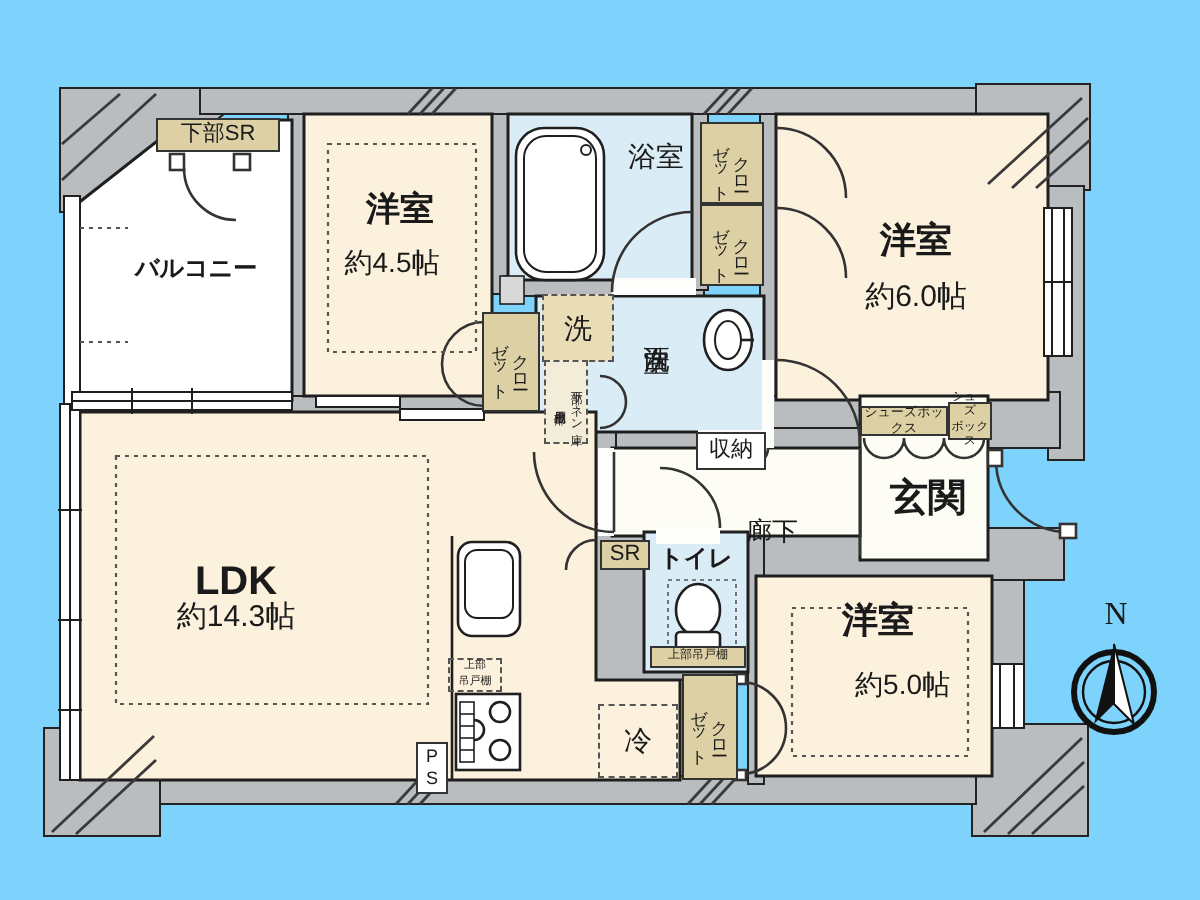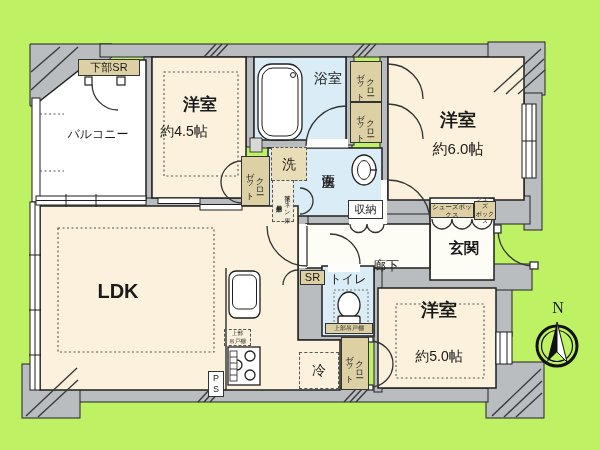--- a/index.html
+++ b/index.html
@@ -1,16 +1,16 @@
 <!DOCTYPE html>
 <html><head>
 <meta charset="utf-8">
 <style>
   html,body{margin:0;padding:0;background:#fff;}
-  #stage{position:relative;width:600px;height:450px;background:#bef264;overflow:hidden;
+  #stage{position:relative;width:600px;height:450px;background:#7dd3fc;overflow:hidden;
          font-family:"Liberation Sans",sans-serif;color:#1a1a1a;}
   #plan-svg{position:absolute;left:0;top:0;}
   .lbl{position:absolute;text-align:center;white-space:pre-line;line-height:1.15;color:#1a1a1a;}
   .tanbox{background:#ddd0a4;border:1px solid #333;display:flex;align-items:center;justify-content:center;box-sizing:border-box;}
   .whitebox{background:#fff;border:1px solid #333;display:flex;align-items:center;justify-content:center;box-sizing:border-box;}
   .dotbox{border:1px dashed #555;display:flex;align-items:center;justify-content:center;box-sizing:border-box;}
   .v{writing-mode:vertical-rl;white-space:pre;line-height:1.2;}
   .bold{font-weight:bold;}
 </style>
 </head>
@@ -175,66 +175,67 @@
 
   <g>
     <circle cx="557" cy="346" r="20" fill="none" stroke="#111" stroke-width="3"></circle>
     <circle cx="557" cy="346" r="15.5" fill="none" stroke="#111" stroke-width="1.2"></circle>
     <polygon points="557,322 547,362 557,352" fill="#111"></polygon>
     <polygon points="557,322 567,362 557,352" fill="#fff" stroke="#111" stroke-width="1"></polygon>
   </g>
 </svg>
 
 <div class="lbl tanbox" style="left:78px;top:59px;width:62px;height:17px;font-size:11px;"><span>下部SR</span></div>
-<div class="lbl" style="left:56px;top:128px;width:84px;font-size:12px;">バルコニー</div>
+<div class="lbl" style="left:56px;top:128px;width:84px;font-size:12px;font-weight:bold;">バルコニー</div>
 
 <div class="lbl bold" style="left:160px;top:95px;width:80px;font-size:17px;">洋室</div>
-<div class="lbl" style="left:142px;top:123px;width:84px;font-size:14px;">約4.5帖</div>
+<div class="lbl" style="left:154px;top:123px;width:84px;font-size:14px;">約4.5帖</div>
 
 <div class="lbl" style="left:304px;top:70px;width:48px;font-size:14px;">浴室</div>
 
 <div class="lbl tanbox" style="left:241px;top:156px;width:29px;height:50px;"><span class="v" style="font-size:8.5px;">クロー
 ゼット</span></div>
 <div class="lbl tanbox" style="left:350px;top:61px;width:32px;height:41px;"><span class="v" style="font-size:8.5px;">クロー
 ゼット</span></div>
 <div class="lbl tanbox" style="left:350px;top:102px;width:32px;height:41px;"><span class="v" style="font-size:8.5px;">クロー
 ゼット</span></div>
 <div class="lbl tanbox" style="left:341px;top:337px;width:28px;height:53px;"><span class="v" style="font-size:8.5px;">クロー
 ゼット</span></div>
 
 <div class="lbl dotbox" style="left:271px;top:147px;width:36px;height:34px;background:#e9ddb8;font-size:14px;"><span>洗</span></div>
 <div class="lbl dotbox" style="left:272px;top:180px;width:22px;height:42px;background:#f3ecd8;"><span class="v" style="font-size:6px;line-height:1.4;">下部リネン庫
 上部吊戸棚</span></div>
 
 <div class="lbl" style="left:318px;top:150px;width:20px;height:62px;"><span class="v" style="font-size:13px;">洗面室</span></div>
 
-<div class="lbl whitebox" style="left:348px;top:200px;width:35px;height:19px;font-size:11px;"><span>収納</span></div>
+<div class="lbl whitebox" style="left:348px;top:216px;width:35px;height:19px;font-size:11px;"><span>収納</span></div>
 
 <div class="lbl" style="left:366px;top:239px;width:40px;font-size:13px;margin-top:20px;">廊下</div>
-<div class="lbl bold" style="left:438px;top:239px;width:52px;font-size:15px;">玄関</div>
+<div class="lbl bold" style="left:438px;top:239px;width:52px;font-size:19px;">玄関</div>
 
 <div class="lbl tanbox" style="left:430px;top:203px;width:44px;height:15px;font-size:6.5px;"><span>シューズボックス</span></div>
 <div class="lbl tanbox" style="left:474px;top:201px;width:22px;height:19px;font-size:6px;"><span style="white-space:pre-line;line-height:1.2;">シューズ
 ボックス</span></div>
 
 <div class="lbl bold" style="left:425px;top:110px;width:66px;font-size:18px;">洋室</div>
 <div class="lbl" style="left:421px;top:140px;width:74px;font-size:15px;">約6.0帖</div>
 
 <div class="lbl bold" style="left:86px;top:280px;width:64px;font-size:20px;">LDK</div>
+<div class="lbl" style="left:76px;top:300px;width:84px;font-size:15px;">約14.3帖</div>
 
 <div class="lbl tanbox" style="left:300px;top:270px;width:25px;height:15px;font-size:11px;"><span>SR</span></div>
 
-<div class="lbl" style="left:327px;top:273px;width:42px;font-size:12px;">トイレ</div>
+<div class="lbl" style="left:327px;top:273px;width:42px;font-size:12px;font-weight:bold;">トイレ</div>
 <div class="lbl tanbox" style="left:325px;top:323px;width:48px;height:11px;font-size:6px;"><span>上部吊戸棚</span></div>
 
 <div class="lbl dotbox" style="left:299px;top:352px;width:40px;height:37px;background:#fbf1dc;font-size:14px;"><span>冷</span></div>
 
 <div class="lbl whitebox" style="left:208px;top:371px;width:16px;height:26px;font-size:9px;"><span style="white-space:pre-line;line-height:1.2;">P
 S</span></div>
 <div class="lbl dotbox" style="left:224px;top:329px;width:27px;height:17px;font-size:5.5px;"><span style="white-space:pre-line;line-height:1.3;">上部
 吊戸棚</span></div>
 
 <div class="lbl bold" style="left:407px;top:300px;width:64px;font-size:18px;">洋室</div>
-<div class="lbl" style="left:403px;top:348px;width:72px;font-size:14px;">約5.0帖</div>
+<div class="lbl" style="left:403px;top:334px;width:72px;font-size:14px;text-align:right;">約5.0帖</div>
 
 <div class="lbl" style="left:548px;top:299px;width:20px;font-size:16px;font-family:'Liberation Serif',serif;">N</div>
 
 </div>
 
 </body></html>

